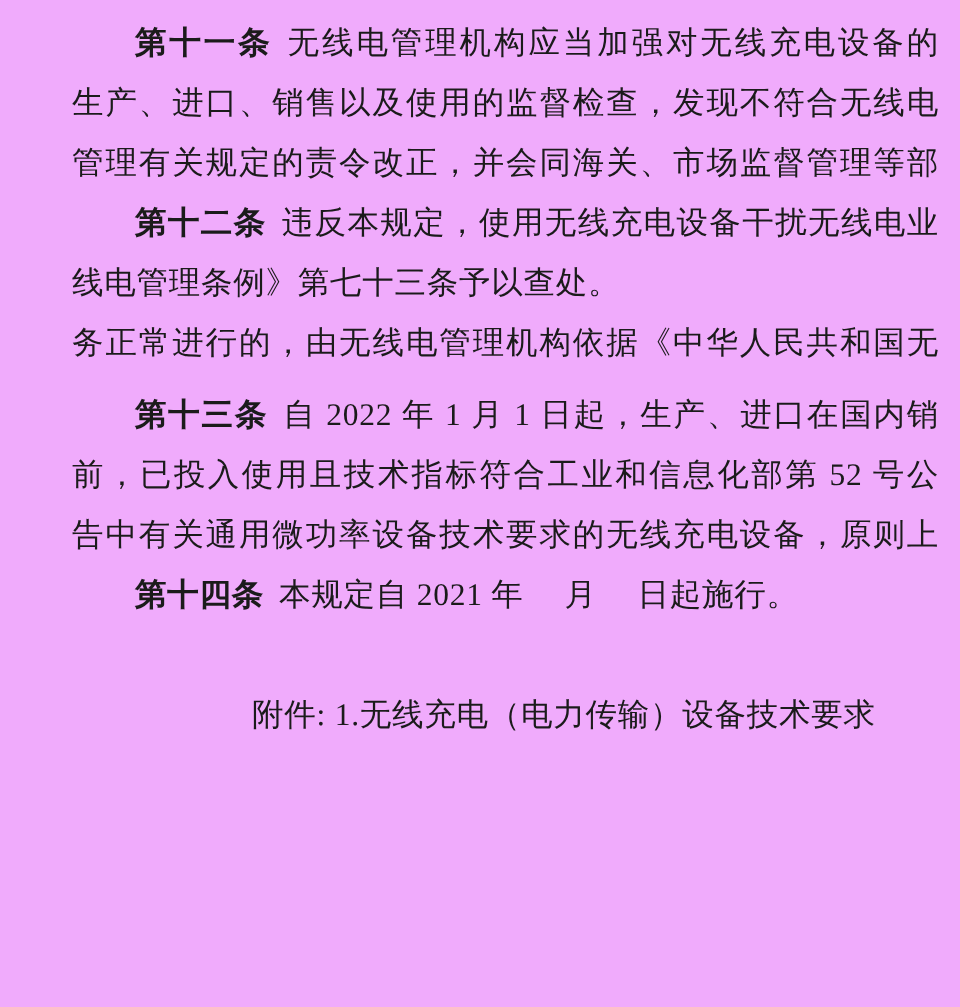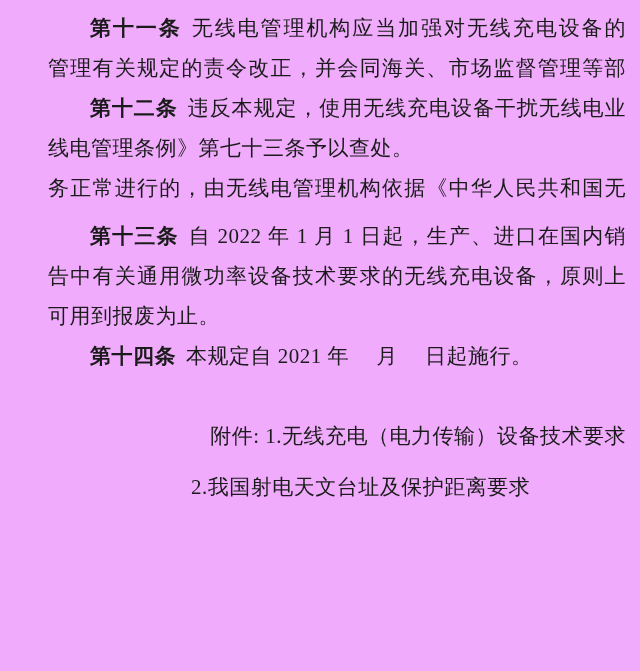--- a/index.html
+++ b/index.html
@@ -37,44 +37,44 @@
   .head {
     font-weight: bold;
     margin-right: 10px;
   }
   .sp-before {
     margin-top: 8px;
   }
   .attach1 {
     margin-top: 40px;
     padding-left: 78px;
-    text-align: right;
+    text-align: center;
   }
   .attach2 {
     margin-top: 11px;
     padding-left: 143px;
     text-align: left;
   }
 </style>
 </head>
 <body>
 
 <div class="page">
   <div class="doc">
 
     <div class="line fill first"><span class="head">第十一条</span><span>无线电管理机构应当加强对无线充电设备的</span></div>
+    <div class="line fill">生产、进口、销售以及使用的监督检查，发现不符合无线电</div>
     <div class="line fill">管理有关规定的责令改正，并会同海关、市场监督管理等部</div>
 
     <div class="line fill first"><span class="head">第十二条</span><span>违反本规定，使用无线充电设备干扰无线电业</span></div>
     <div class="line">线电管理条例》第七十三条予以查处。</div>
     <div class="line fill">务正常进行的，由无线电管理机构依据《中华人民共和国无</div>
 
     <div class="line fill first sp-before"><span class="head">第十三条</span><span>自 2022 年 1 月 1 日起，生产、进口在国内销</span></div>
+    <div class="line fill">前，已投入使用且技术指标符合工业和信息化部第 52 号公</div>
     <div class="line fill">告中有关通用微功率设备技术要求的无线充电设备，原则上</div>
-    <div class="line">可用到报废为止。</div>
 
     <div class="line first"><span class="head">第十四条</span><span>本规定自 2021 年 　月 　日起施行。</span></div>
 
     <div class="line attach1">附件: 1.无线充电（电力传输）设备技术要求</div>
-    <div class="line attach2">2.我国射电天文台址及保护距离要求</div>
 
   </div>
 </div>
 
 </body></html>

